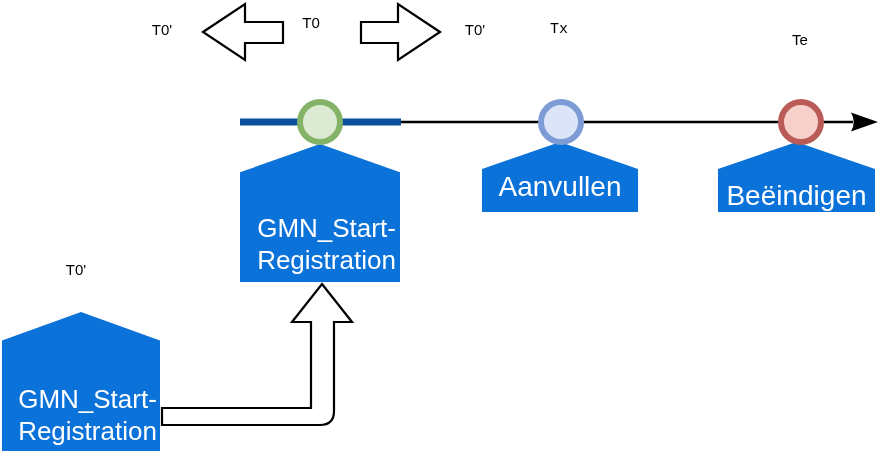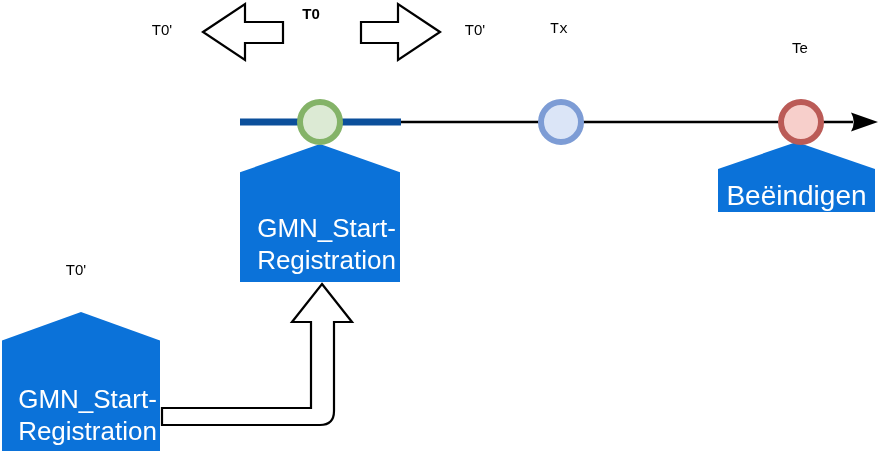--- a/index.html
+++ b/index.html
@@ -47,34 +47,37 @@
     <path d="M878,122 L851,112.5 Q856.5,122 851,131.5 Z" fill="#000000"></path>
 
     <path d="M322,284 L352,322 L334,322 L334,411 Q334,425 320,425 L162,425 L162,408 L311,408 L311,322 L292,322 Z" stroke="#000" stroke-width="2.2" stroke-linejoin="miter" stroke-miterlimit="10" fill="#ffffff"></path>
   </svg>
 
   <div class="callout pent-tall c-mid" style="background-color: rgb(11, 114, 217); color: rgb(255, 255, 255);">
     <span>GMN_Start-</span>
     <span>Registration</span>
   </div>
 
+  <div class="callout pent-flat c-aanvullen" style="background-color: rgb(11, 114, 217); color: rgb(255, 255, 255);">
+    <span>Aanvullen</span>
+  </div>
 
   <div class="callout pent-flat c-beeindigen" style="background-color: rgb(11, 114, 217); color: rgb(255, 255, 255);">
     <span>Beëindigen</span>
   </div>
 
   <div class="callout pent-tall c-source" style="background-color: rgb(11, 114, 217); color: rgb(255, 255, 255);">
     <span>GMN_Start-</span>
     <span>Registration</span>
   </div>
 
   <div class="event-circle ec-green" style="background-color: rgb(220, 234, 212); border-color: rgb(132, 179, 104);"></div>
   <div class="event-circle ec-blue" style="background-color: rgb(219, 229, 247); border-color: rgb(125, 156, 213);"></div>
   <div class="event-circle ec-red" style="background-color: rgb(247, 207, 203); border-color: rgb(187, 91, 87);"></div>
 
   <div class="lbl" style="left:162px;top:21px;">T0'</div>
-  <div class="lbl" style="left:311px;top:5px;font-weight:bold;">T0</div>
+  <div class="lbl" style="left:311px;top:14px;">T0</div>
   <div class="lbl" style="left:475px;top:21px;">T0'</div>
   <div class="lbl" style="left:559px;top:21px;font-family:Liberation Mono, monospace;">Tx</div>
-  <div class="lbl" style="left:800px;top:39px;">Te</div>
+  <div class="lbl" style="left:800px;top:31px;">Te</div>
   <div class="lbl" style="left:76px;top:261px;">T0'</div>
 
 </div>
 
 </body></html>

